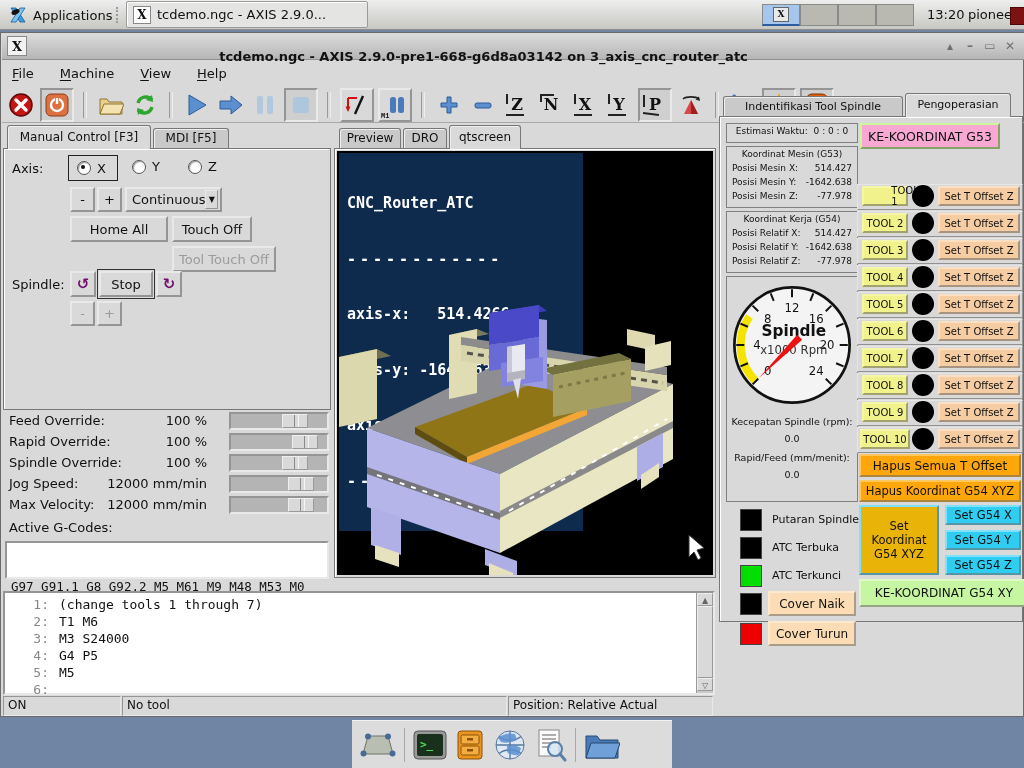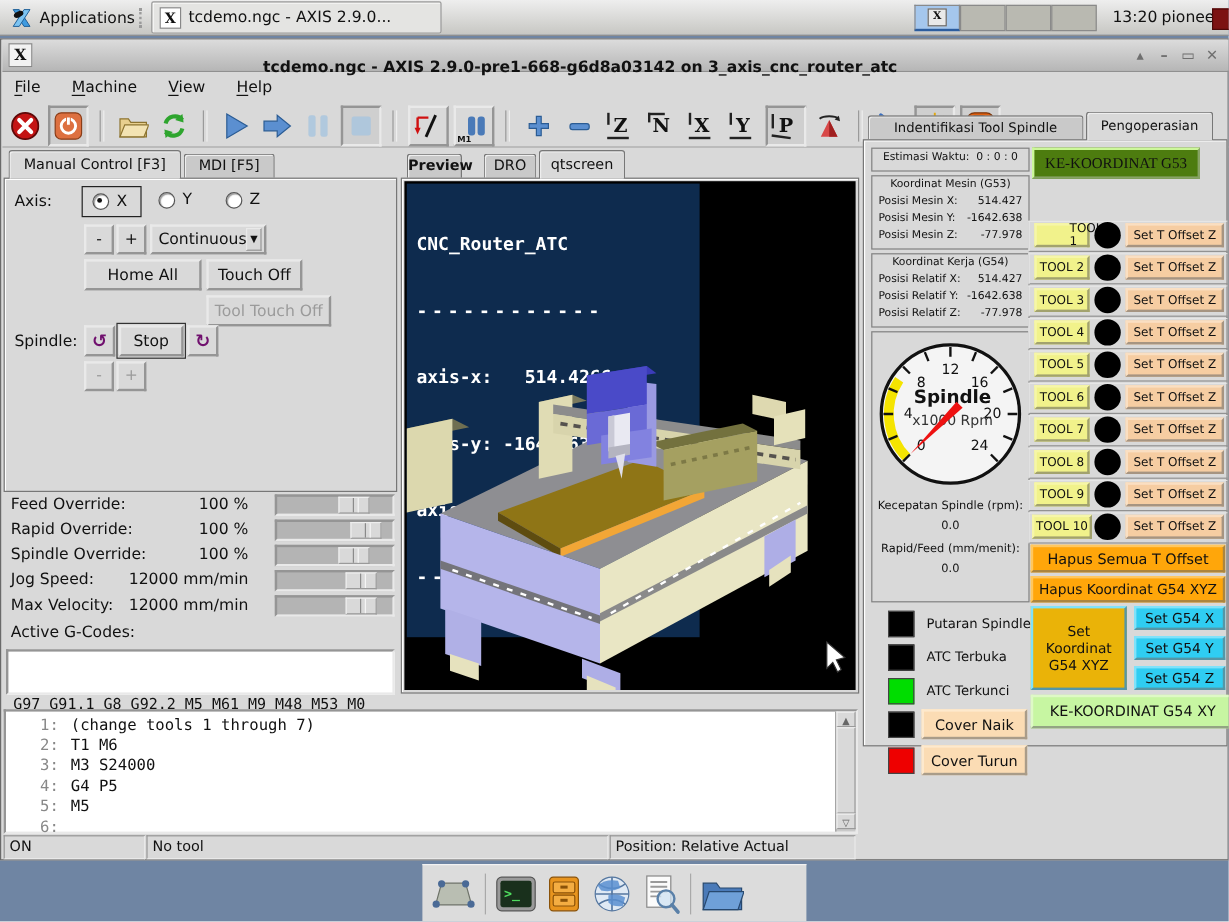--- a/index.html
+++ b/index.html
@@ -21,21 +21,21 @@
   .pagercell.cur{background:#a5c7ed;border-bottom:2px solid #2c5d9e;}
   
   .mainwin{left:0;top:32px;width:1024px;height:685px;background:#d9d9d9;border:1px solid #6a6a6a;box-sizing:border-box;}
   .titlebar{left:1px;top:0;width:1022px;height:27px;background:linear-gradient(#dcdcdc,#b6b6b6);border-bottom:1px solid #909090;display:flex;align-items:center;box-sizing:border-box;}
   .title{flex:1;text-align:center;font-weight:bold;margin-top:20px;}
   .winbtn{width:20px;height:18px;display:flex;align-items:center;justify-content:center;color:#6f6f6f;font-weight:bold;font-size:12px;}
   .menubar{left:1px;top:27px;width:1022px;height:27px;display:flex;align-items:center;gap:26px;padding-left:10px;box-sizing:border-box;}
   .toolbar{left:1px;top:54px;width:1022px;height:36px;border-bottom:1px solid #a8a8a8;display:flex;align-items:center;gap:4px;padding-left:4px;box-sizing:border-box;}
   .tbtn{width:30px;height:30px;display:flex;align-items:center;justify-content:center;position:relative;}
   .tbtn.checked{border:2px inset #e9e9e9;background:#cfcfcf;}
-  .tbtn.framed{border:2px outset #e9e9e9;}
+  .tbtn.framed{border:2px outset #e9e9e9;font-family:Liberation Mono, monospace;}
   .tsep{width:2px;height:26px;border-left:1px solid #9a9a9a;border-right:1px solid #eee;margin:0 5px;}
   .viewletter{font-family:"DejaVu Serif","Liberation Serif",serif;font-weight:bold;font-size:16px;position:relative;}
   .brk{position:absolute;background:#222;}
   
   .tab{position:absolute;box-sizing:border-box;border:1px solid #777;border-bottom:none;border-radius:3px 3px 0 0;background:#c9c9c9;text-align:center;font-size:12px;box-shadow:inset 1px 1px 0 #eee;}
   .tab.active{background:#d9d9d9;z-index:3;}
   .nbbox{position:absolute;box-sizing:border-box;border:1px solid #777;box-shadow:inset 1px 1px 0 #fff;background:#d9d9d9;}
   
   .radio{width:12px;height:12px;border-radius:50%;border:1px solid #555;background:#fff;box-shadow:inset 1px 1px 1px #999;display:inline-block;vertical-align:-2px;position:relative;}
   .radio.sel::after{content:"";position:absolute;left:3px;top:3px;width:4px;height:4px;border-radius:50%;background:#111;}
@@ -339,21 +339,21 @@
       <span class="ovval" style="top:86px;"><span>12000</span> <span>mm/min</span></span>
       <div class="slider" style="left:228px;top:85px;width:100px;">
           <div class="handle" style="left:57px;"></div>
         </div>
     </div>
     <span class="abs" style="left:8px;top:487px;">Active G-Codes:</span>
     <div class="abs sunken mono" style="left:4px;top:508px;width:324px;height:38px;background:#fff;font-size:12.5px;line-height:17px;padding:1px 4px;box-sizing:border-box;white-space:pre;">
       <div>G97 G91.1 G8 G92.2 M5 M61 M9 M48 M53 M0</div>
     </div>
 
-    <div class="tab" style="left:338px;top:95px;width:46px;height:21px;line-height:19px;font-weight:bold;"><span>Preview</span></div>
+    <div class="tab" style="left:338px;top:95px;width:62px;height:21px;line-height:19px;"><span>Preview</span></div>
     <div class="tab" style="left:402px;top:95px;width:44px;height:21px;line-height:19px;"><span>DRO</span></div>
     <div class="tab active" style="left:448px;top:92px;width:72px;height:24px;line-height:22px;"><span>qtscreen</span></div>
     <div class="nbbox" style="left:333px;top:115px;width:382px;height:430px;">
       <div class="abs" style="left:2px;top:2px;width:376px;height:424px;background:#000;overflow:hidden;">
 
         <div class="abs dro mono" style="left:2px;top:2px;width:244px;box-sizing:border-box;">
           <div>CNC_Router_ATC</div>
           <div style="letter-spacing:4px;">------------</div>
           <div>axis-x:   514.4266</div>
           <div>axis-y: -1642.6380</div>
@@ -506,21 +506,21 @@
       <span class="abs" style="left:52px;top:452px;font-size:11px;">ATC Terkunci</span>
       <div class="ind" style="left: 20px; top: 476px; background-color: rgb(0, 0, 0);"></div>
       <div class="btn bigbtn" style="left:48px;top:474px;width:88px;height:25px;background:#fbdcb4;border:2px outset #fde9cd;font-size:12px;">
           <span>Cover Naik</span>
         </div>
       <div class="ind" style="left: 20px; top: 506px; background-color: rgb(238, 0, 0);"></div>
       <div class="btn bigbtn" style="left:48px;top:504px;width:88px;height:25px;background:#fbdcb4;border:2px outset #fde9cd;font-size:12px;">
           <span>Cover Turun</span>
         </div>
 
-      <div class="btn bigbtn" style="left:140px;top:6px;width:140px;height:26px;background:#4d7c0f;border:2px outset #ccf79a;font-size:12.5px;font-family:Liberation Serif, serif;">
+      <div class="btn bigbtn" style="left:140px;top:6px;width:140px;height:26px;background:#f9a8d4;border:2px outset #ccf79a;font-size:12.5px;">
           <span>KE-KOORDINAT G53</span>
         </div>
     </div>
 
     <div class="toolrow" style="top:151px;">
       <div class="btn ybtn abs" style="left:4px;top:1px;width:46px;height:20px;padding-left:40px;">
           <span>TOOL 1</span>
         </div>
       <div class="circ" style="left:54px;top:0;"></div>
       <div class="btn obtn abs" style="left:80px;top:1px;width:82px;height:20px;">

